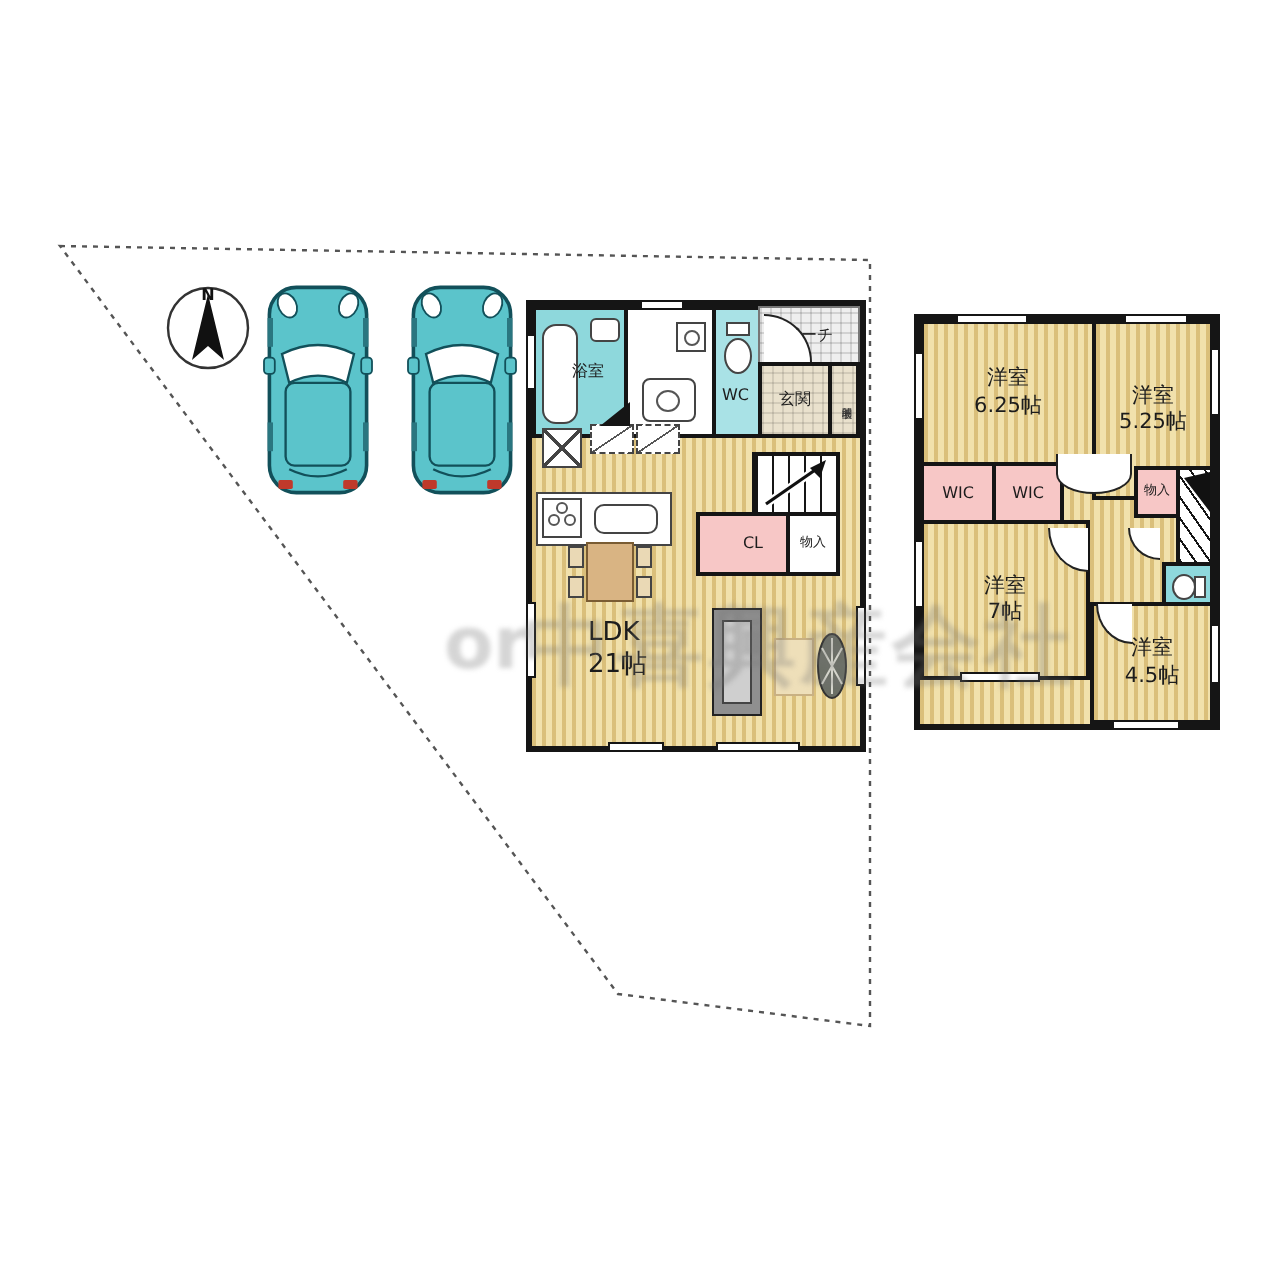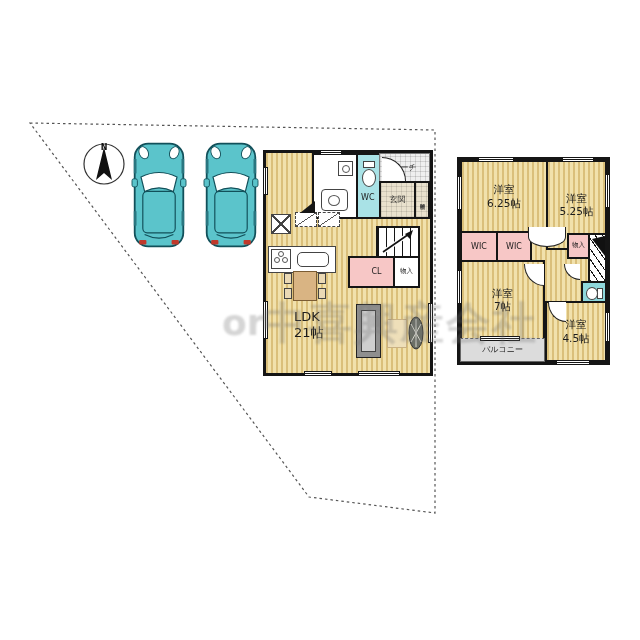--- a/index.html
+++ b/index.html
@@ -97,20 +97,25 @@
   <rect x="2" y="20" width="3" height="16" fill="#2a7680"></rect>
   <rect x="55" y="20" width="3" height="16" fill="#2a7680"></rect>
   <rect x="2" y="78" width="3" height="16" fill="#2a7680"></rect>
   <rect x="55" y="78" width="3" height="16" fill="#2a7680"></rect>
   <rect x="8" y="110" width="8" height="5" rx="1" fill="#c0392b"></rect>
   <rect x="44" y="110" width="8" height="5" rx="1" fill="#c0392b"></rect>
 </svg>
 
 <div class="plan" style="left:263px;top:150px;width:170px;height:226px;">
 
+  <div class="room teal" style="left:0;top:0;width:48px;height:66px;">
+    <div class="fix" style="left:3px;top:7px;width:18px;height:50px;border-radius:7px;"></div>
+    <div class="fix" style="left:27px;top:4px;width:15px;height:12px;border-radius:3px;"></div>
+    <span class="lbl" style="position:absolute;left:18px;top:26px;">浴室</span>
+  </div>
 
   <div class="room white" style="left:46px;top:0;width:46px;height:66px;">
     <div class="fix" style="left:24px;top:6px;width:15px;height:15px;"></div>
     <div class="dot" style="left:28px;top:10px;width:8px;height:8px;"></div>
     <div class="fix" style="left:7px;top:34px;width:27px;height:22px;border-radius:4px;"></div>
     <div class="dot" style="left:14px;top:40px;width:12px;height:11px;"></div>
     <span class="lbl" style="position:absolute;left:9px;top:24px;margin-left:44px;">洗面</span>
   </div>
 
   <div class="room teal-light" style="left:90px;top:0;width:25px;height:66px;">
@@ -221,23 +226,20 @@
   <div class="room teal" style="left:121px;top:121px;width:26px;height:23px;">
     <div class="fix" style="left:14px;top:5px;width:6px;height:11px;"></div>
     <div class="fix" style="left:3px;top:4px;width:12px;height:13px;border-radius:50%;"></div>
   </div>
 
   <div class="room striped" style="left:0;top:100px;width:85px;height:80px;">
     <span class="lbl-room">洋室</span>
     <span class="lbl-room">7帖</span>
   </div>
 
-  <div class="room gray-balcony" style="left:0;top:178px;width:85px;height:24px;border-width:1px;border-color:#666;border-top-style:dashed;">
-    <span class="lbl">バルコニー</span>
-  </div>
 
   <div class="room striped" style="left:85px;top:141px;width:62px;height:61px;">
     <span class="lbl-room">洋室</span>
     <span class="lbl-room">4.5帖</span>
   </div>
 
   <div class="arc dome-down" style="left:68px;top:67px;width:38px;height:20px;z-index:3;"></div>
   <div class="arc arc-bl" style="left:64px;top:104px;width:20px;height:22px;z-index:3;"></div>
   <div class="arc arc-bl" style="left:104px;top:104px;width:16px;height:16px;z-index:3;"></div>
   <div class="arc arc-bl" style="left:88px;top:142px;width:18px;height:20px;z-index:3;"></div>

